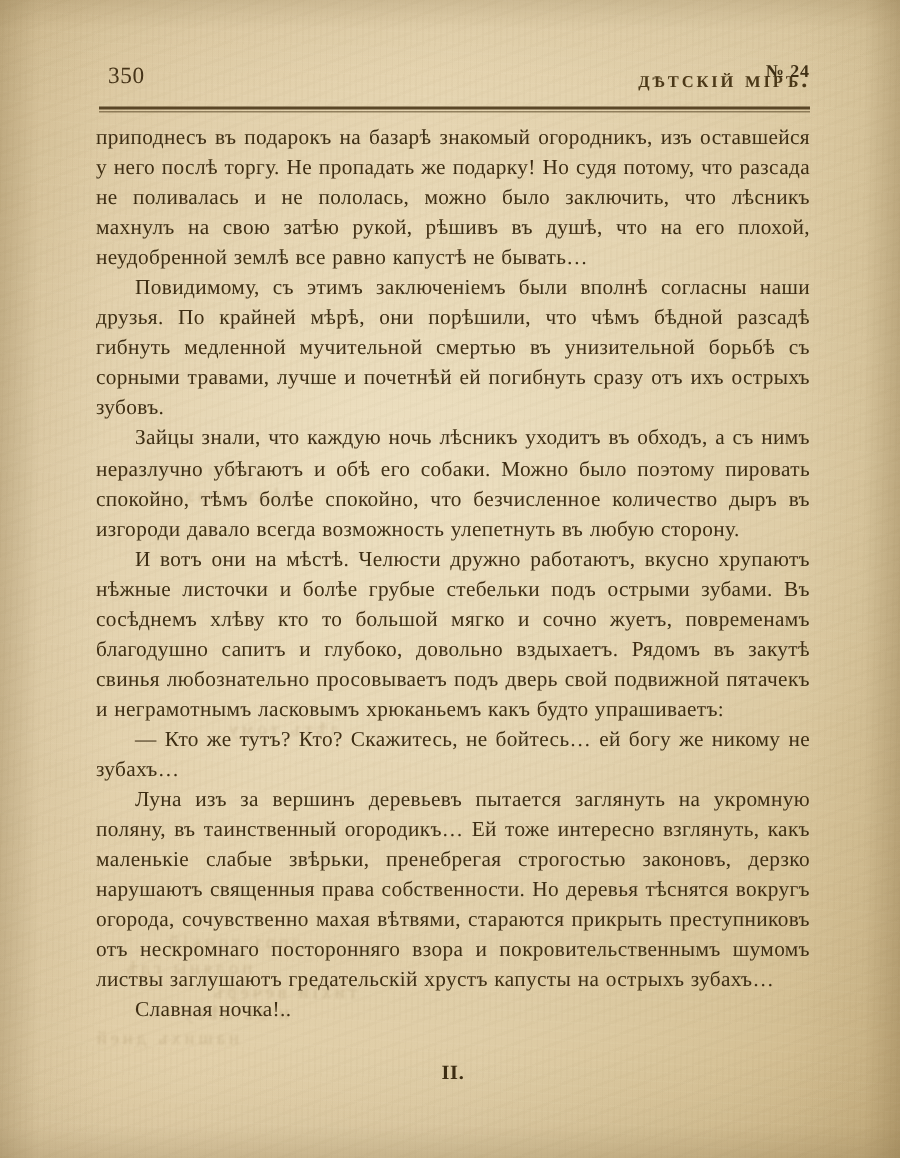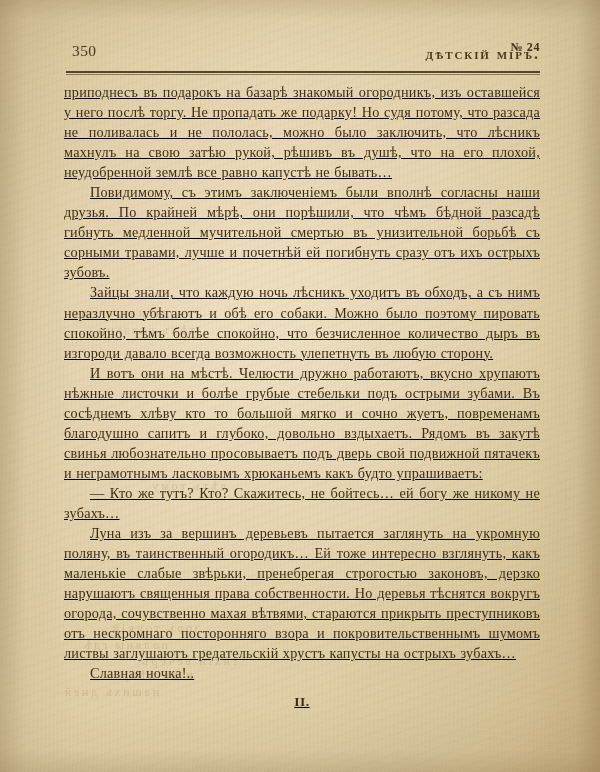--- a/index.html
+++ b/index.html
@@ -111,21 +111,20 @@
   }
   .head-rule i.r1 { top: 0px; height: 2px; opacity: 0.92; }
   .head-rule i.r2 { top: 2.6px; height: 1px; opacity: 0.55; }
 
   
   .body-block {
     position: absolute;
     left: 64px;
     top: 82px;
     width: 476px;
-    text-decoration: underline;
   }
   p.para {
     margin: 0;
     font-size: 14.2px;
     line-height: 20.05px;
     text-align: justify;
     text-align-last: left;
     color: #3d2d13;
     text-indent: 26px;
     letter-spacing: 0.25px;
@@ -136,21 +135,21 @@
 
   .section-num {
     margin: 0;
     font-size: 13.5px;
     line-height: 20px;
     text-align: center;
     color: #3d2d13;
     font-weight: bold;
     letter-spacing: 0.5px;
   }
-  .gap-before { margin-top: 9px; }
+  .gap-before { margin-top: 22px; }
   .gap-after  { margin-bottom: 8px; }
 
   
   .showthrough {
     position: absolute;
     z-index: 2;
     color: #7d6234;
     opacity: 0.19;
     font-size: 12.4px;
     line-height: 17px;

